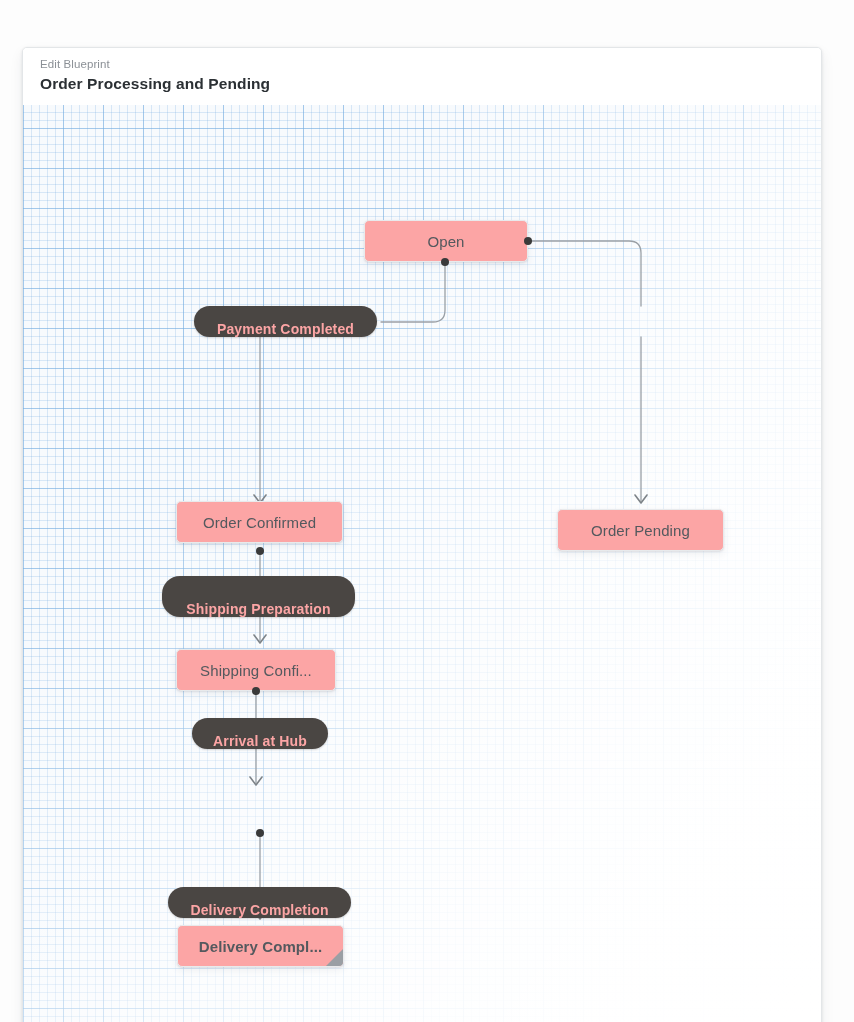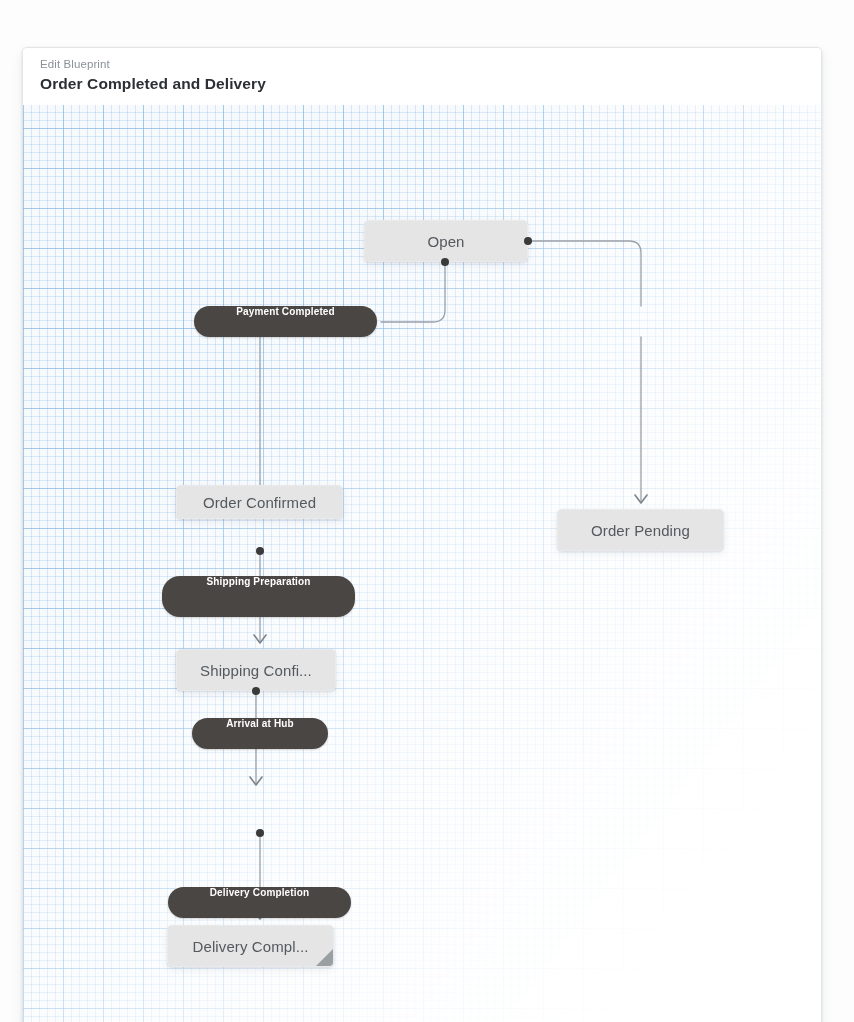--- a/index.html
+++ b/index.html
@@ -106,21 +106,21 @@
     left: 0; top: 0;
     width: 798px;
     height: 936px;
     overflow: visible;
   }
 
   
   .node {
     position: absolute;
     box-sizing: border-box;
-    background: #e5e5e5;
+    background: #fca5a5;
     border: 1px solid #e8eaec;
     border-radius: 5px;
     box-shadow: 0 1px 2px rgba(40,50,70,.11), 0 3px 8px rgba(40,50,70,.07);
     display: flex;
     align-items: center;
     justify-content: center;
     color: #54595e;
     font-size: 15px;
     font-weight: 400;
     letter-spacing: .1px;
@@ -143,26 +143,26 @@
     border-width: 0 0 17px 17px;
     border-color: transparent transparent #9a9fa4 transparent;
   }
 
   
   .pill {
     position: absolute;
     box-sizing: border-box;
     background: #4a4643;
     border-radius: 18px;
-    color: #ffffff;
-    font-size: 10px;
+    color: #fca5a5;
+    font-size: 14px;
     font-weight: 700;
     letter-spacing: .15px;
     display: flex;
-    align-items: flex-start;
+    align-items: flex-end;
     justify-content: center;
     white-space: nowrap;
     box-shadow: 0 1px 2px rgba(30,30,30,.18);
     z-index: 8;
   }
 
   
   .port {
     position: absolute;
     width: 8px;
@@ -174,21 +174,21 @@
 </style>
 </head>
 <body>
 
 <div id="root">
 
   <div class="card">
 
     <div class="header">
       <div class="header-eyebrow">Edit Blueprint</div>
-      <div class="header-title">Order Completed and Delivery</div>
+      <div class="header-title">Order Processing and Pending</div>
     </div>
 
     <div class="canvas">
       <div class="grid-layer"></div>
       <div class="grid-fade"></div>
 
       <div class="diagram">
 
         <svg class="edges" viewBox="0 0 798 936" width="798" height="936" fill="none">
           <g stroke="#9aa0a6" stroke-width="1.3" fill="none" stroke-linecap="round">
@@ -213,34 +213,34 @@
             <path d="M231,530 L237,538 L243,530"></path>
             <path d="M227,672 L233,680 L239,672"></path>
             <path d="M231,806 L237,814 L243,806"></path>
           </g>
         </svg>
 
         <div class="node" style="left:341px; top:115px; width:164px; height:42px;">
           <span class="node-label">Open</span>
         </div>
 
-        <div class="node" style="left:153px; top:380px; width:167px; height:34px;">
+        <div class="node" style="left:153px; top:396px; width:167px; height:42px;">
           <span class="node-label">Order Confirmed</span>
         </div>
 
         <div class="node" style="left:534px; top:404px; width:167px; height:42px;align-items:center;">
           <span class="node-label">Order Pending</span>
         </div>
 
         <div class="node" style="left:153px; top:544px; width:160px; height:42px;">
           <span class="node-label">Shipping Confi...</span>
         </div>
 
 
-        <div class="node" style="left:144px; top:820px; width:167px; height:42px;">
+        <div class="node" style="left:154px; top:820px; width:167px; height:42px;font-weight:bold;">
           <span class="node-label">Delivery Compl...</span>
           <span class="resize-handle"></span>
         </div>
 
         <div class="pill" style="left:171px; top:201px; width:183px; height:31px;">
           <span>Payment Completed</span>
         </div>
 
 
         <div class="pill" style="left:139px; top:471px; width:193px; height:41px;">

